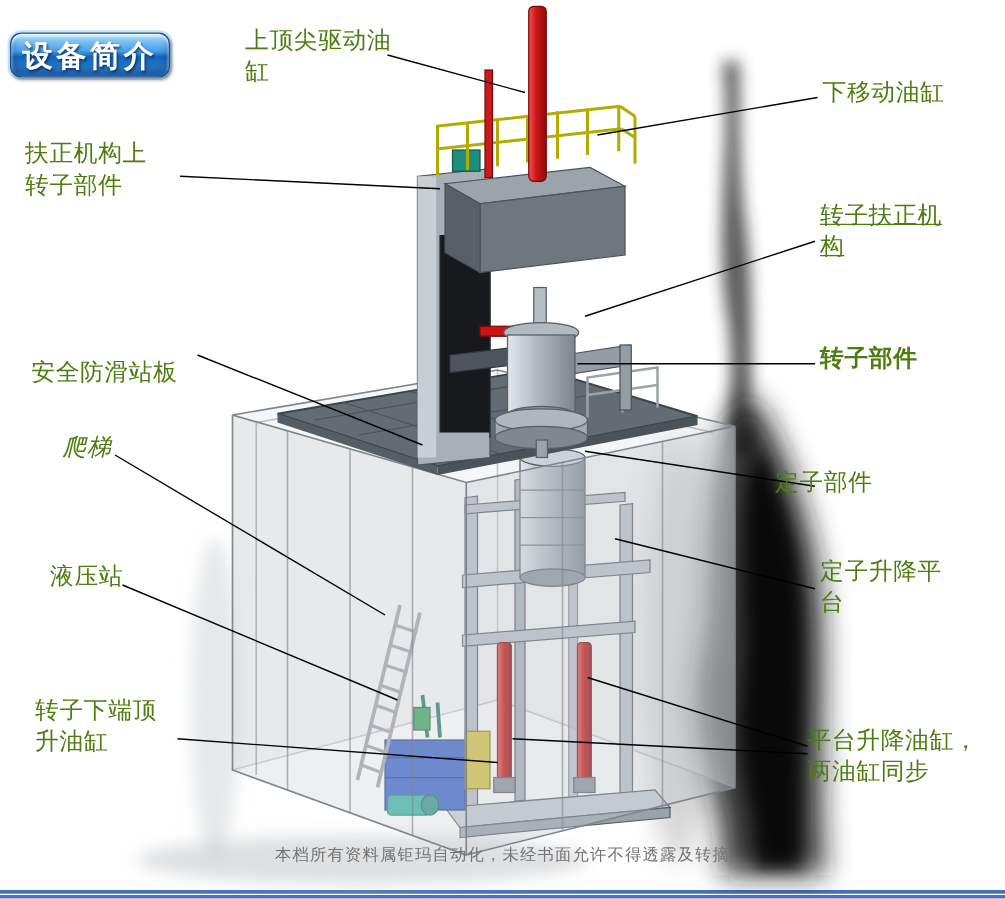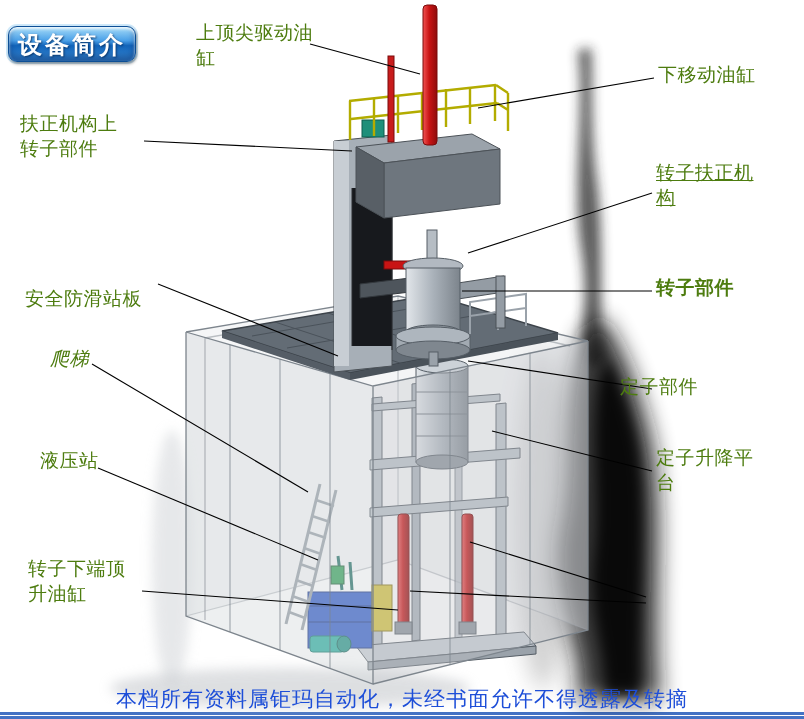--- a/index.html
+++ b/index.html
@@ -16,22 +16,22 @@
     position:absolute;left:8px;top:26px;width:126px;height:34px;
     display:flex;align-items:flex-end;justify-content:center;
     border-radius:9px;
     background:linear-gradient(180deg,#a6dcf8 0%,#4aa0e8 40%,#1264ba 55%,#3c92de 100%);
     border:1px solid #0d4f96;
     box-shadow:inset 0 2px 3px rgba(255,255,255,.85), inset 0 -5px 7px rgba(0,30,90,.5), 1px 2px 3px rgba(0,0,0,.4), 0 0 0 2px #cfe9fa;
     color:#fff;font-size:24px;font-weight:bold;letter-spacing:3px;
     text-shadow:1px 1px 2px rgba(0,40,90,.8);
   }
   .footer{
-    position:absolute;left:0;bottom:6px;width:100%;text-align:center;
-    font-size:21px;color:#1d4ed8;letter-spacing:1px;
+    position:absolute;left:0;bottom:26px;width:100%;text-align:center;
+    font-size:13px;color:#737373;letter-spacing:1px;
   }
   .bottom-bar{
     position:absolute;left:0;bottom:0;width:100%;height:3px;background:#4472c4;
   }
   .l0{left:196px;top:20px;}
   .l1{left:658px;top:62px;}
   .l2{left:20px;top:111px;}
   .l3{left:656px;top:160px;text-decoration:underline;}
   .l4{left:25px;top:266px;margin-top:20px;}
   .l5{left:656px;top:275px;font-weight:bold;}
@@ -220,16 +220,18 @@
 构</div>
   <div class="label l4">安全防滑站板</div>
   <div class="label l5">转子部件</div>
   <div class="label l6">爬梯</div>
   <div class="label l7">定子部件</div>
   <div class="label l8">液压站</div>
   <div class="label l9">定子升降平
 台</div>
   <div class="label l10">转子下端顶
 升油缸</div>
+  <div class="label l11">平台升降油缸，
+两油缸同步</div>
 
   <div class="footer">本档所有资料属钜玛自动化，未经书面允许不得透露及转摘</div>
   <div class="bottom-bar"></div>
 </div>
 
 </body></html>

